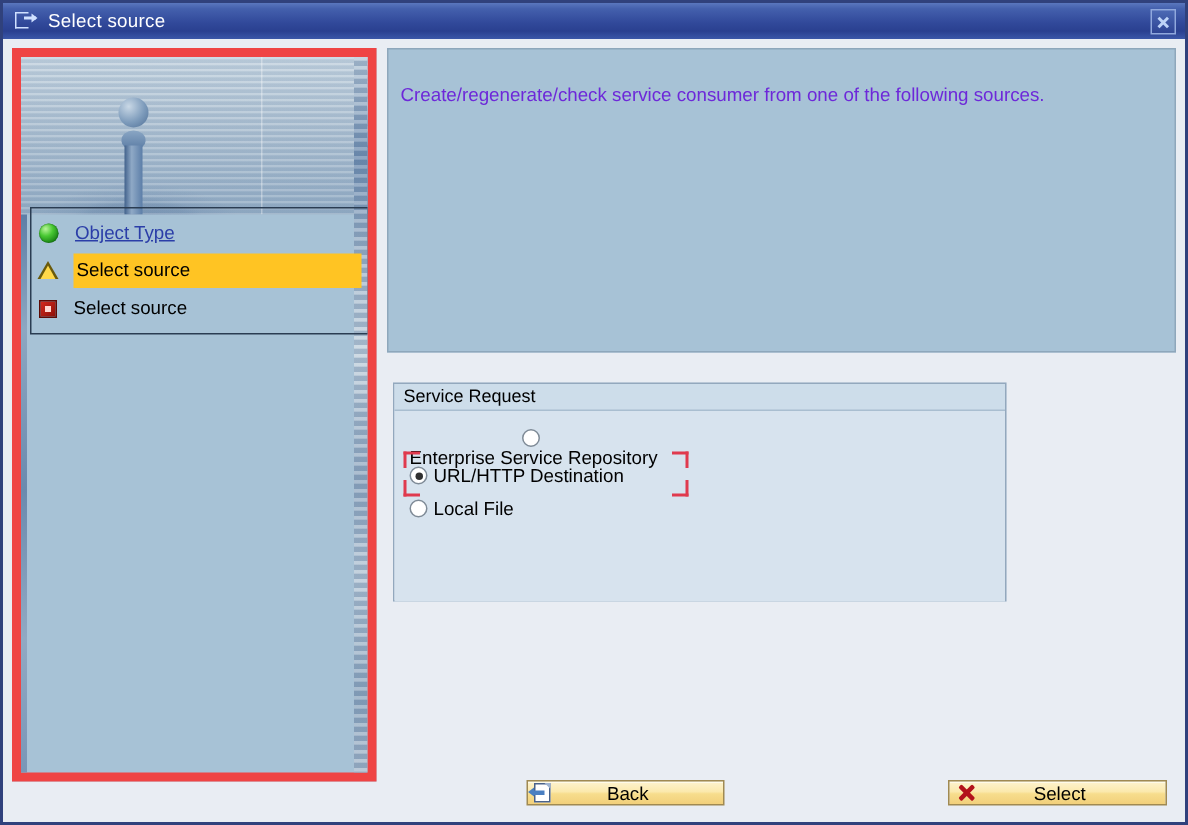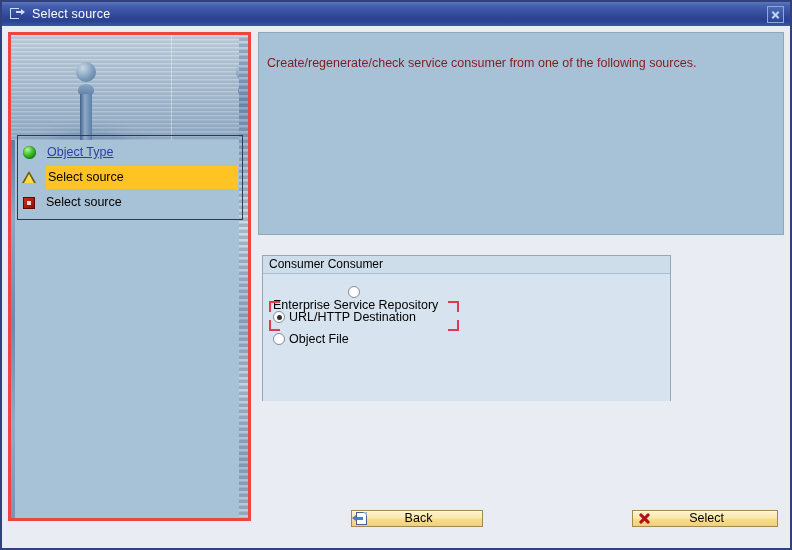--- a/index.html
+++ b/index.html
@@ -106,21 +106,21 @@
     background: #e9edf3;
   }
 
   
   .sidepanel {
     position: absolute;
     left: 6px; top: 6px;
     width: 243px;
     height: 489px;
     background: #a7c2d6;
-    border: 3px solid #ef4444;
+    border: 6px solid #ef4444;
     box-sizing: border-box;
     overflow: hidden;
   }
   
   .deco {
     position: absolute;
     left: 0; top: 0;
     width: 241px;
     height: 105px;
     background:
@@ -279,21 +279,21 @@
     width: 526px;
     height: 203px;
     background: #a7c2d6;
     border: 1px solid #8ea7bb;
     box-sizing: border-box;
   }
   .desc-text {
     position: absolute;
     left: 8px; top: 23px;
     font-size: 12.5px;
-    color: #7f1d1d;
+    color: #6d28d9;
     white-space: nowrap;
   }
 
   .group-box {
     position: absolute;
     left: 260px; top: 229px;
     width: 409px;
     height: 146px;
     border: 1px solid #93a8bd;
     box-sizing: border-box;
@@ -370,27 +370,27 @@
 
   
   .footer {
     position: absolute;
     left: 0; bottom: 0;
     width: 788px;
     height: 38px;
   }
   .btn {
     position: absolute;
-    top: 0;
+    top: 10px;
     height: 17px;
     background: linear-gradient(to bottom, #fdf3cf 0%, #fbe9ad 45%, #f7dd8d 55%, #f2d07b 100%);
     border: 1px solid #a08a52;
     box-sizing: border-box;
     display: flex;
-    align-items: flex-start;
+    align-items: center;
     cursor: pointer;
     box-shadow: inset 0 1px 0 #fffbe9;
   }
   .btn .btn-icon {
     width: 16px; height: 16px;
     margin-left: 3px;
     position: relative;
     flex: 0 0 auto;
   }
   .btn .btn-label {
@@ -514,36 +514,36 @@
 
 
       </div>
     </div>
 
     <div class="desc-panel">
       <div class="desc-text">Create/regenerate/check service consumer from one of the following sources.</div>
     </div>
 
     <div class="group-box">
-      <div class="group-header">Consumer Consumer</div>
+      <div class="group-header">Service Request</div>
       <div class="group-inner">
 
         <div class="radio-row r0">
           <span class="radio-mark"></span>
           <span class="radio-label">Enterprise Service Repository</span>
         </div>
 
         <div class="radio-row r1 selected">
           <span class="radio-mark"></span>
           <span class="radio-label">URL/HTTP Destination</span>
         </div>
 
         <div class="radio-row r2">
           <span class="radio-mark"></span>
-          <span class="radio-label">Object File</span>
+          <span class="radio-label">Local File</span>
         </div>
 
         <div class="focus-brackets">
           <i class="tl"></i>
             <i class="tr"></i>
             <i class="bl"></i>
             <i class="br"></i>
         </div>
 
       </div>

